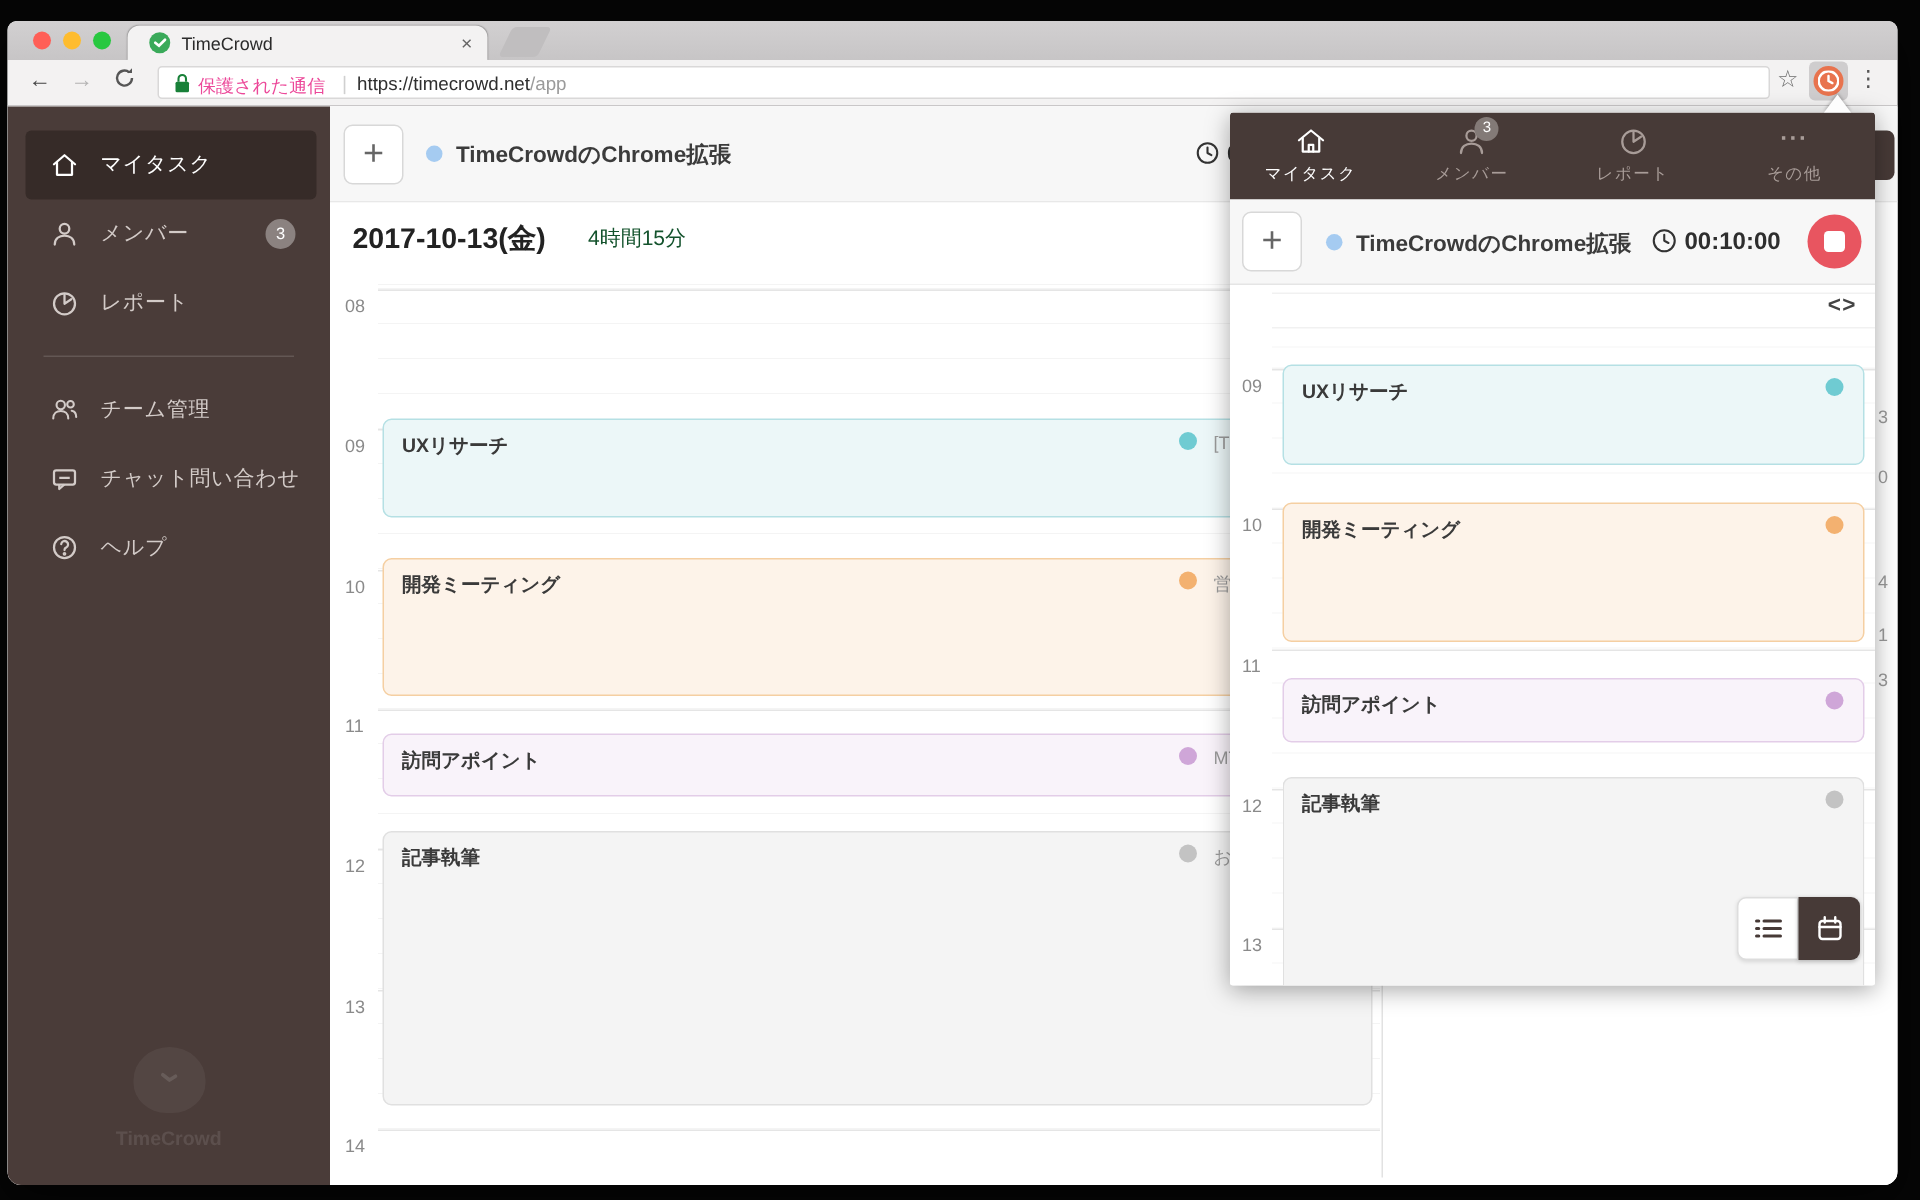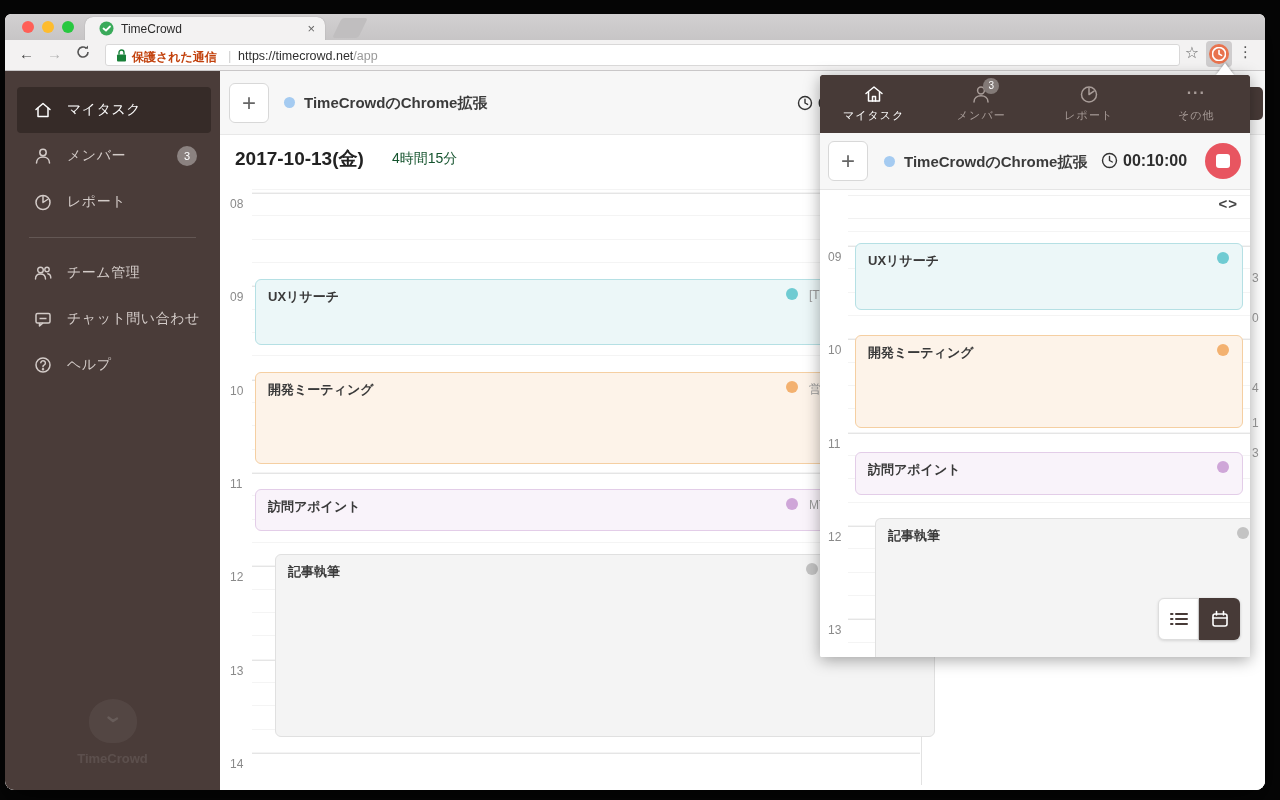--- a/index.html
+++ b/index.html
@@ -23,21 +23,21 @@
   #newtab-btn { position:absolute; left:332px; top:4px; width:26px; height:20px;
     background:#c0bebf; transform:skewX(-26deg); border-radius:3px; }
 
   
   #toolbar { position:absolute; left:0; top:26px; width:100%; height:31px;
     background:#f3f2f2; border-bottom:1px solid #c9c7c8; }
   .nav-glyph { position:absolute; top:5px; font-size:15px; color:#595959; }
   #omnibox { position:absolute; left:100px; top:4px; width:1075px; height:22px;
     background:#fff; border:1px solid #d9d8d8; border-radius:3px; }
   #lock-icon { position:absolute; left:10px; top:4px; }
-  #security-label { position:absolute; left:26px; top:4px; font-size:12px; color:#c2410c; font-weight:bold; }
+  #security-label { position:absolute; left:26px; top:4px; font-size:12px; color:#ec4899; font-weight:normal; }
   #omni-sep { position:absolute; left:122px; top:3px; color:#d0d0d0; font-size:13px; }
   #url-text { position:absolute; left:132px; top:4px; font-size:12.5px; color:#2f2f2f; }
   #url-path { color:#9a9a9a; }
   #star-icon { position:absolute; right:66px; top:3px; font-size:16px; color:#6e6e6e; }
   #ext-btn { position:absolute; right:33px; top:1px; width:26px; height:26px;
     background:#cfcdce; border-radius:4px; }
   #ext-badge { position:absolute; left:3px; top:3px; width:20px; height:20px; border-radius:50%;
     background:#e8734e; }
   #ext-badge svg { position:absolute; left:3px; top:3px; }
   #menu-dots { position:absolute; right:12px; top:3px; font-size:15px; color:#555; letter-spacing:0; }
@@ -92,21 +92,21 @@
   .event { position:absolute; border-radius:6px; border:1px solid; z-index:2; }
   .ev-title { position:absolute; left:12px; top:8px; font-size:13px; font-weight:bold; color:#3a3a3a; }
   .ev-dot { position:absolute; width:12px; height:12px; border-radius:50%; }
   .ev-cat { position:absolute; font-size:12px; color:#9a9a9a; white-space:nowrap; }
   .ev-teal   { background:#ecf7f8; border-color:#b5e0e4; }
   .ev-teal .ev-dot   { background:#6fcbd2; }
   .ev-orange { background:#fdf3e9; border-color:#f5cfa2; }
   .ev-orange .ev-dot { background:#f3b170; }
   .ev-purple { background:#f9f3fa; border-color:#e3cde8; }
   .ev-purple .ev-dot { background:#cfa6d8; }
-  .ev-gray   { background:#f4f4f4; border-color:#e0e0e0;margin-left:20px; }
+  .ev-gray   { background:#f4f4f4; border-color:#e0e0e0; }
   .ev-gray .ev-dot   { background:#c3c3c3; }
 
   #main-vline { position:absolute; left:701px; top:109px; height:605px; width:1px; background:#e2e2e2; }
   .edge-frag { position:absolute; left:1032px; font-size:12px; color:#9a9a9a; z-index:1; }
 
   
   #popup { position:absolute; left:820px; top:75px; width:430px; height:582px; background:#fff;
     z-index:50; box-shadow:0 3px 16px rgba(0,0,0,.35); border-radius:2px; overflow:hidden; }
   #popup-arrow { position:absolute; left:1216px; top:63px; width:0; height:0; z-index:60;
     border-left:9px solid transparent; border-right:9px solid transparent;

